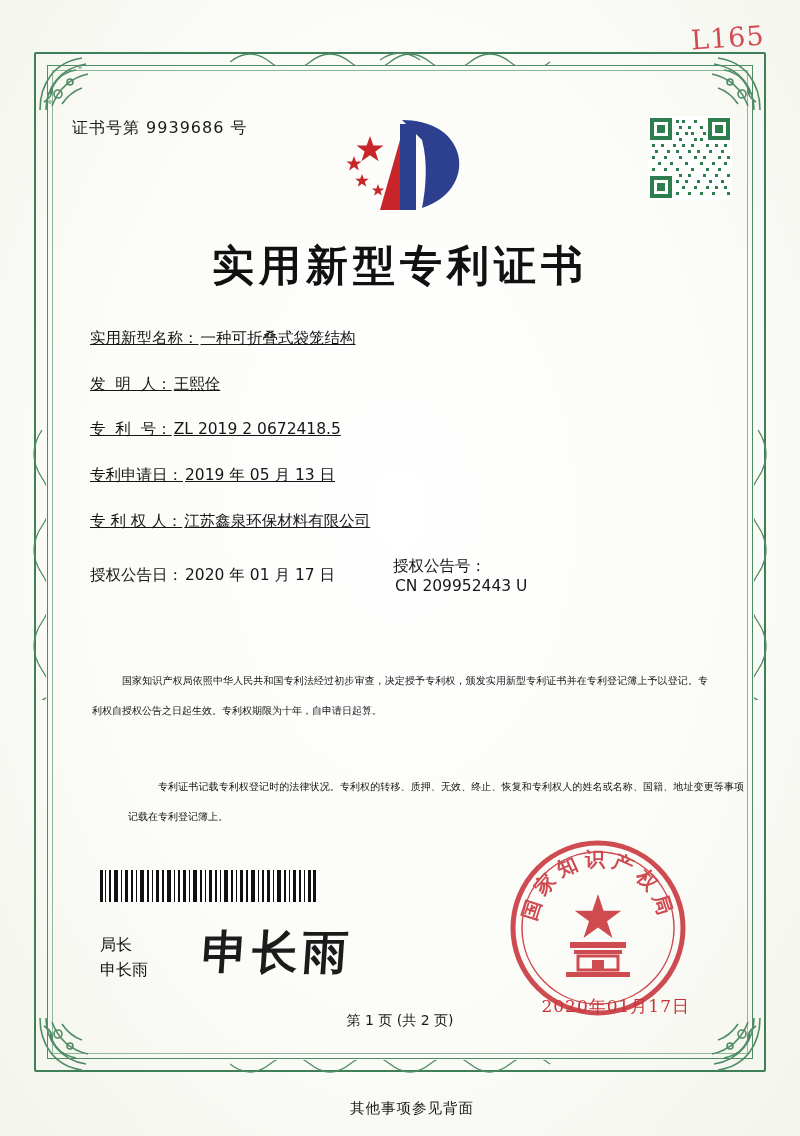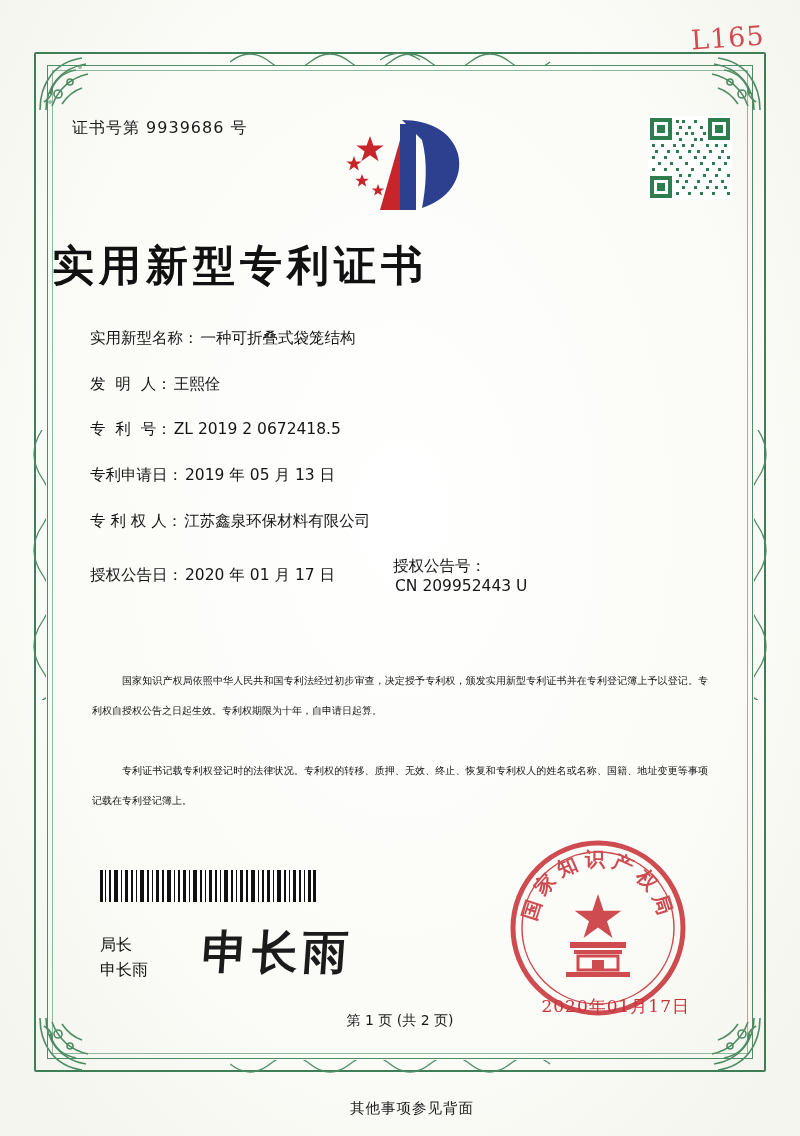--- a/index.html
+++ b/index.html
@@ -99,40 +99,41 @@
 
   .qr {
     position: absolute;
     right: 16px; top: 46px;
     width: 84px; height: 84px;
   }
 
   .title {
     position: absolute;
     left: 0; right: 0; top: 168px;
-    text-align: left;
+    text-align: center;
     font-size: 42px;
     font-weight: bold;
     letter-spacing: 5px;
     color: #111;
     font-family: Liberation Serif, serif;
   }
 
   .fields {
     position: absolute;
     left: 38px; top: 258px;
     width: 620px;
   }
   .field-row {
     display: flex;
     align-items: baseline;
     margin-bottom: 24px;
     font-size: 15.5px;
     color: #151515;
     line-height: 1.4;
+    text-decoration: underline;
   }
   .f-label {
     white-space: pre;
     flex: none;
   }
   .f-value {
     padding-left: 2px;
   }
   .row-two {
     display: flex;
@@ -152,21 +153,21 @@
     position: absolute;
     left: 40px;
     width: 616px;
     font-size: 10px;
     line-height: 30px;
     color: #141414;
     text-align: justify;
     text-indent: 30px;
   }
   .para-1 { top: 596px; }
-  .para-2 { top: 686px; }
+  .para-2 { top: 702px; margin-left: 36px; }
 
   .barcode {
     position: absolute;
     left: 48px; top: 800px;
     width: 216px; height: 32px;
   }
 
   .seal {
     position: absolute;
     right: 60px; top: 768px;

